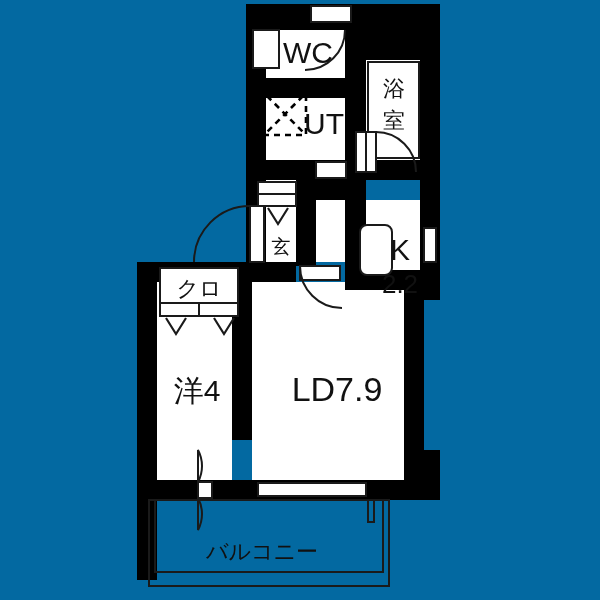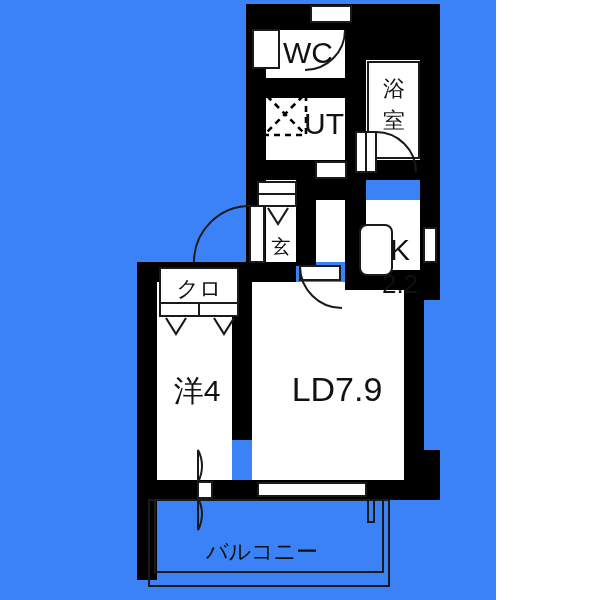--- a/index.html
+++ b/index.html
@@ -8,23 +8,23 @@
     background: #ffffff;
   }
   body {
     width: 600px;
     height: 600px;
     font-family: "Liberation Sans", sans-serif;
     overflow: hidden;
   }
   #floorplan-root {
     position: relative;
-    width: 496px;
+    width: 600px;
     height: 600px;
-    background: #3b82f6;
+    background: #0369a1;
   }
   svg.plan {
     position: absolute;
     left: 0;
     top: 0;
     width: 600px;
     height: 600px;
     display: block;
   }
   .wall      { fill: #000000; }

